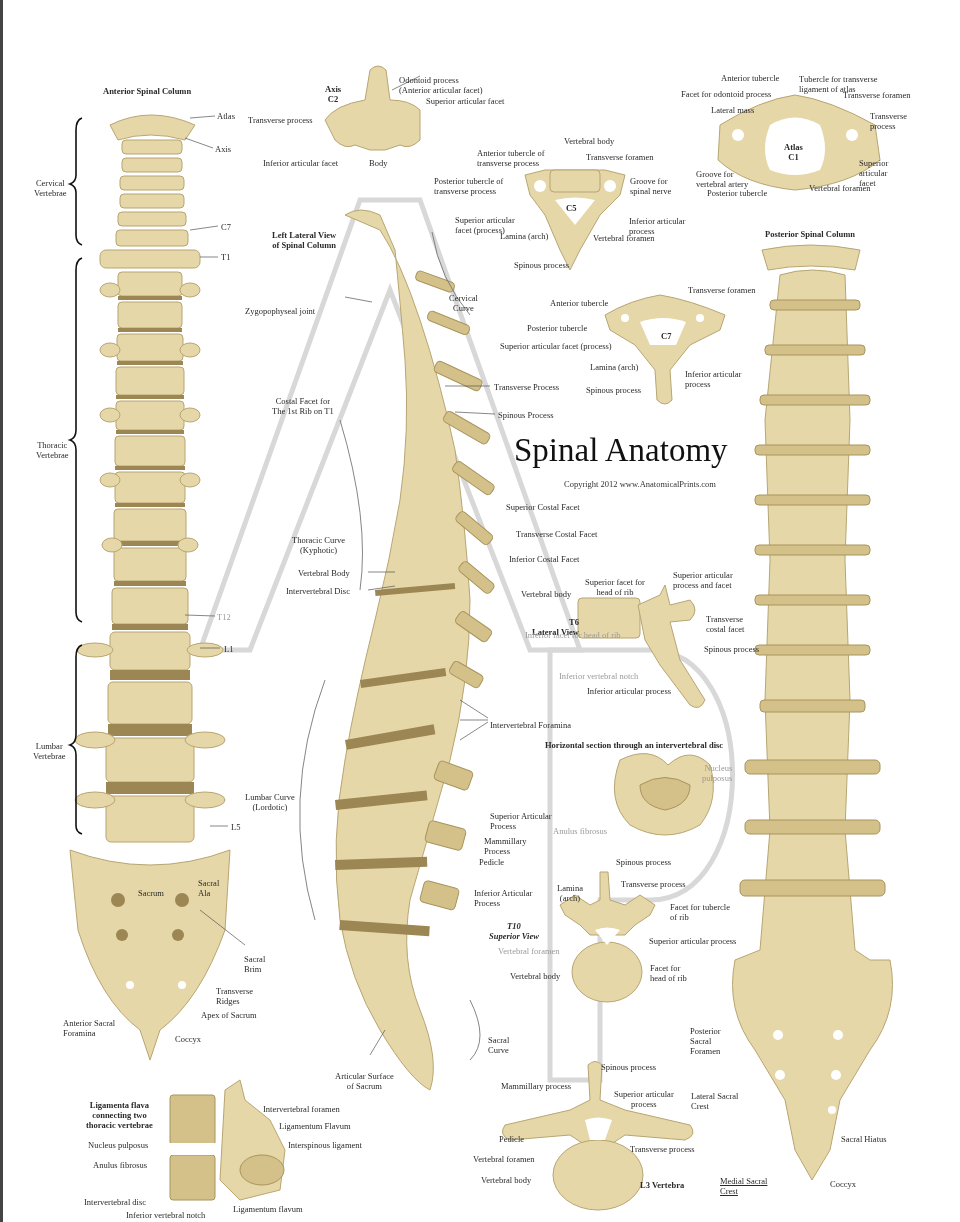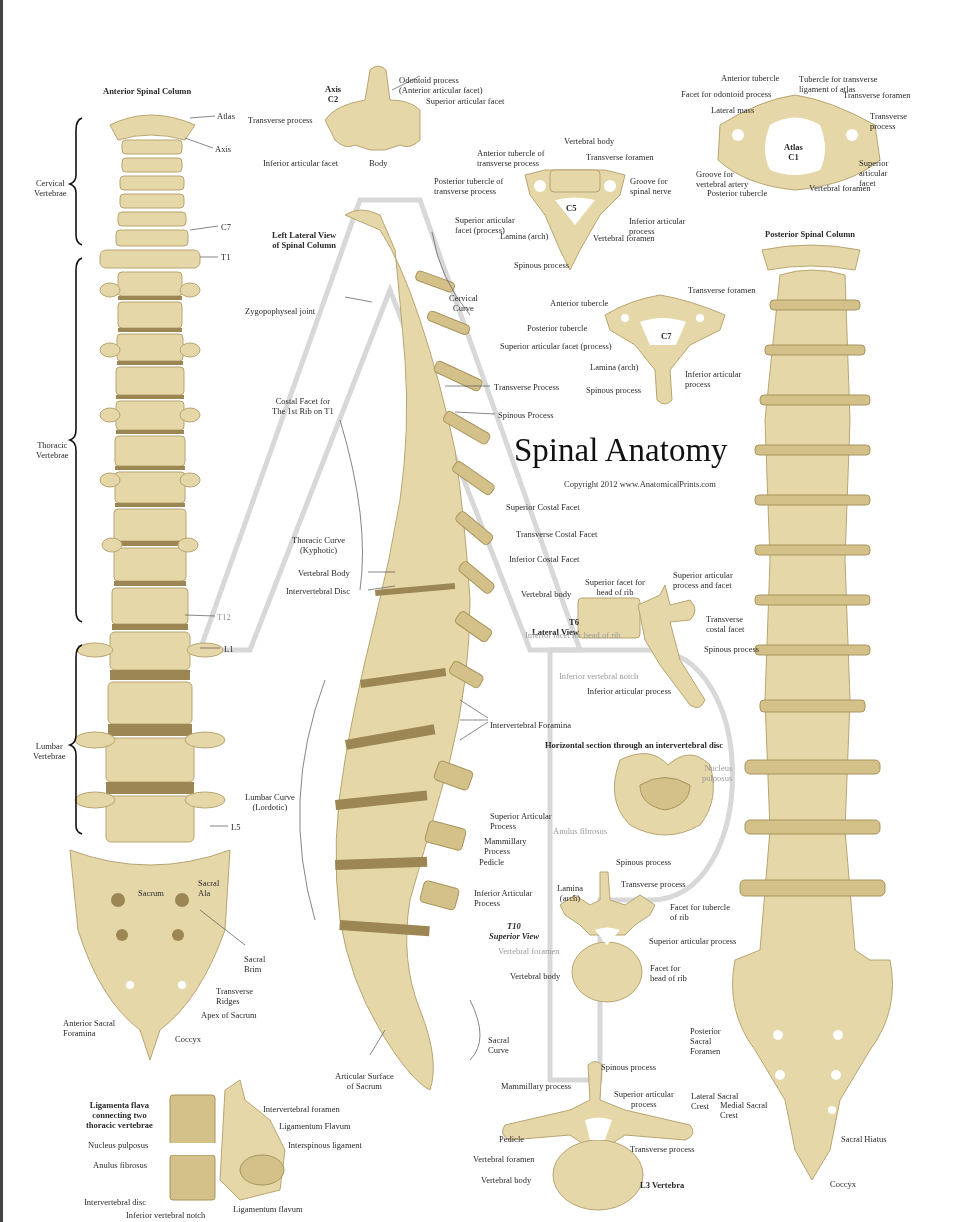--- a/index.html
+++ b/index.html
@@ -392,21 +392,21 @@
 <div class="lbl ml" style="left:650px;top:955px;">Facet for
 head of rib</div>
 <div class="lbl" style="left:510px;top:971px;">Vertebral body</div>
 
 <div class="lbl b" style="left:765px;top:229px;">Posterior Spinal Column</div>
 <div class="lbl ml" style="left:690px;top:1018px;">Posterior
 Sacral
 Foramen</div>
 <div class="lbl ml" style="left:691px;top:1083px;">Lateral Sacral
 Crest</div>
-<div class="lbl ml" style="left:720px;top:1092px;">Medial Sacral
+<div class="lbl ml" style="left:720px;top:1168px;text-decoration:underline;">Medial Sacral
 Crest</div>
 <div class="lbl" style="left:841px;top:1134px;">Sacral Hiatus</div>
 <div class="lbl" style="left:830px;top:1179px;">Coccyx</div>
 
 <div class="lbl b" style="left:640px;top:1180px;">L3 Vertebra</div>
 <div class="lbl" style="left:601px;top:1062px;">Spinous process</div>
 <div class="lbl" style="left:501px;top:1081px;">Mammillary process</div>
 <div class="lbl c ml" style="left:614px;top:1081px;">Superior articular
 process</div>
 <div class="lbl" style="left:499px;top:1134px;">Pedicle</div>

